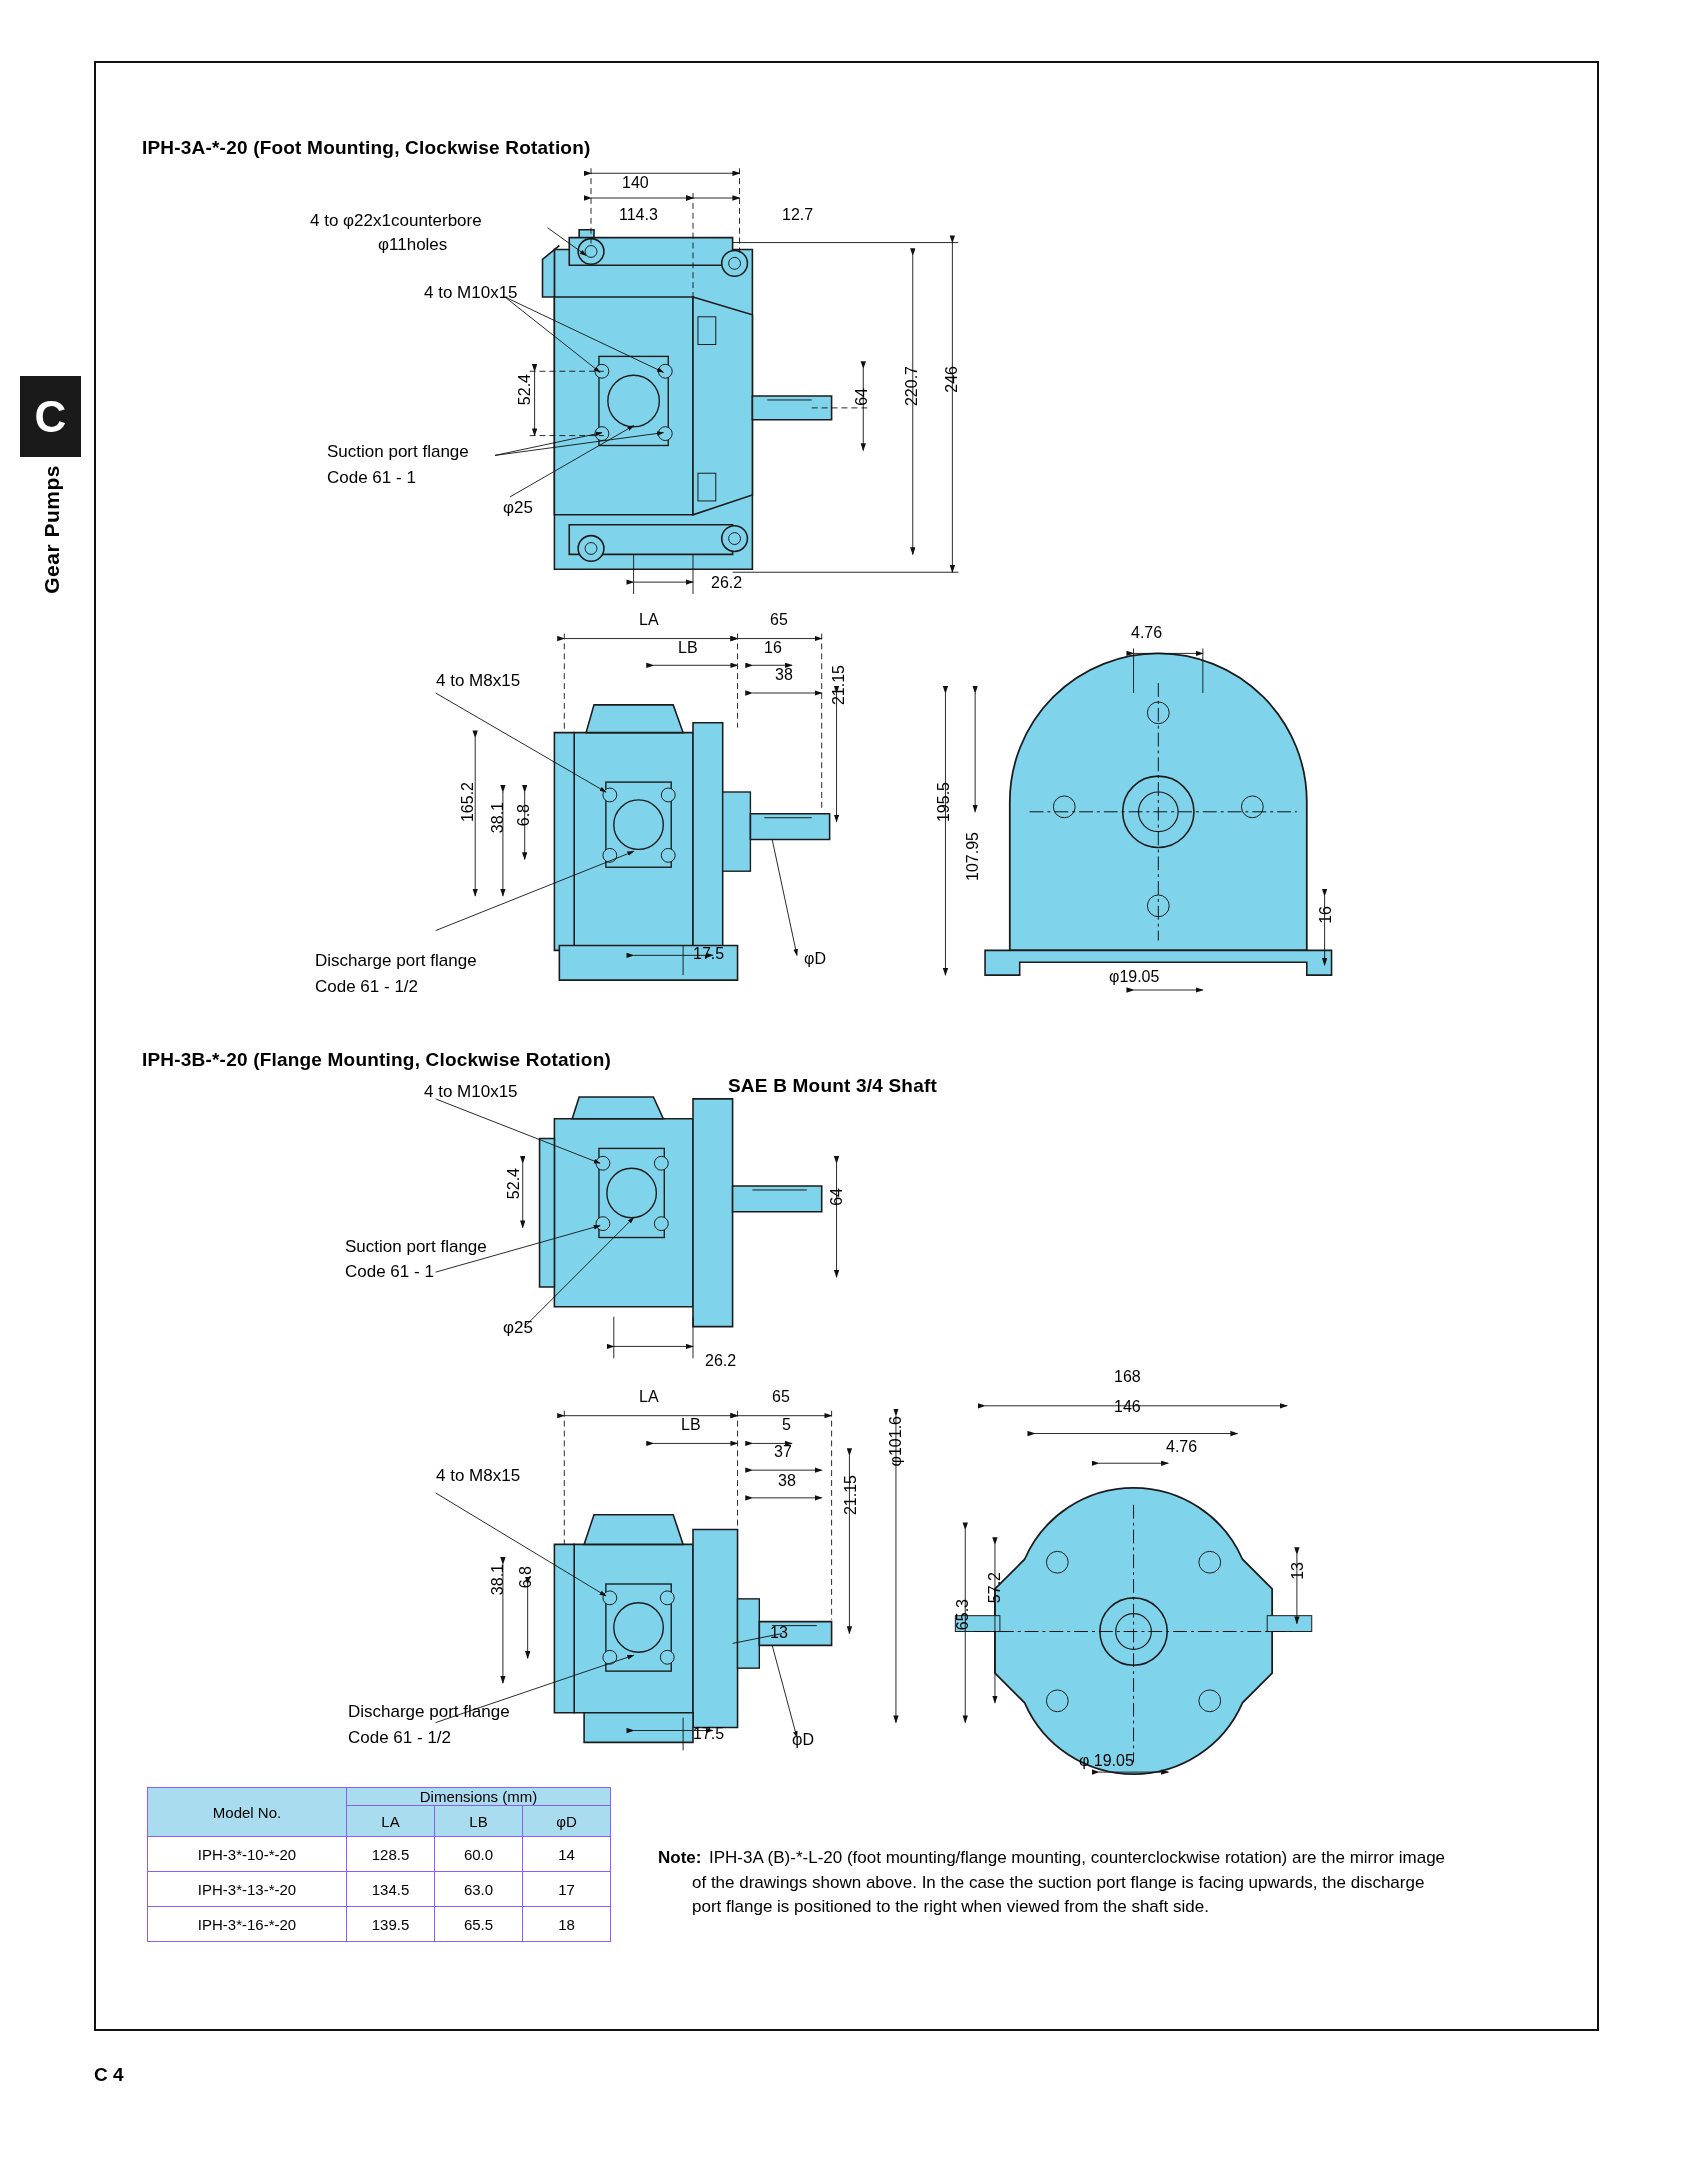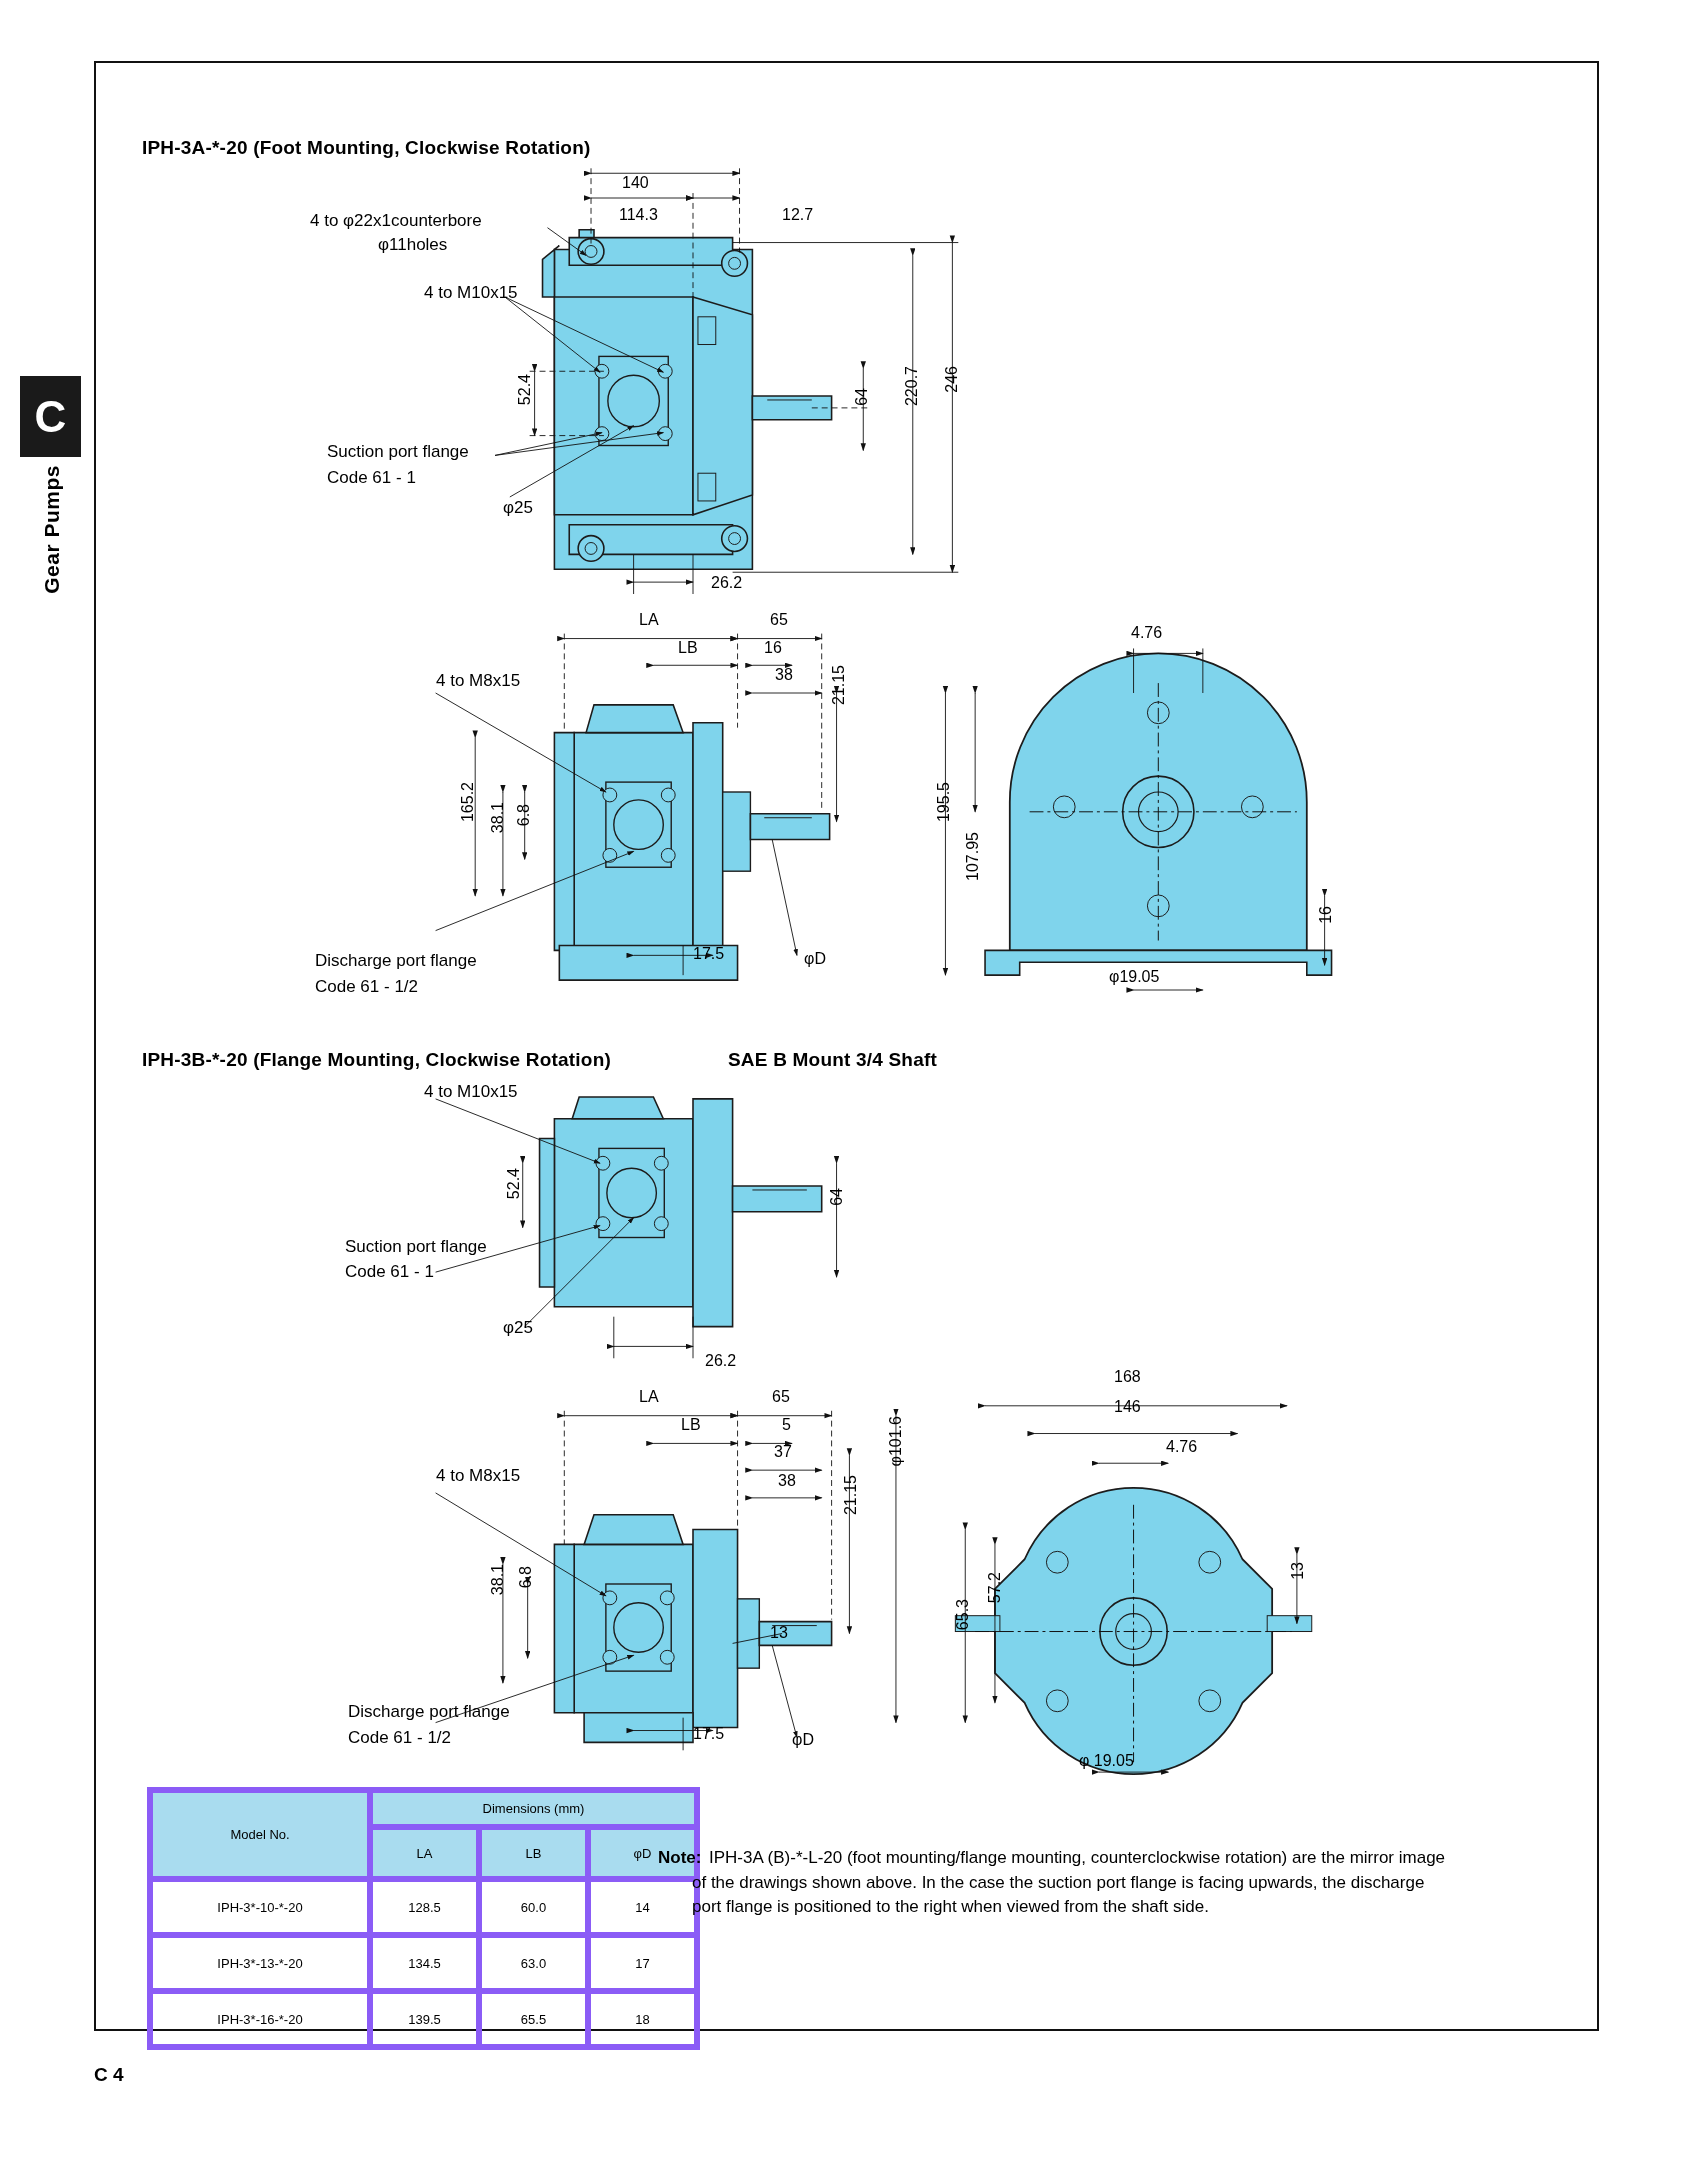--- a/index.html
+++ b/index.html
@@ -14,31 +14,31 @@
   .tab-label span{writing-mode:vertical-rl;transform:rotate(180deg);font-size:21px;font-weight:bold;letter-spacing:0.5px;}
 
   
   .frame{position:absolute;left:94px;top:61px;width:1505px;height:1970px;border:2px solid #111;box-sizing:border-box;}
 
   .footer{position:absolute;left:94px;top:2064px;font-size:19px;font-weight:bold;}
 
   .sec-title{position:absolute;font-size:19px;font-weight:bold;letter-spacing:0.2px;margin-top:14px;}
   #t1{left:142px;top:123px;}
   #t2{left:142px;top:1035px;}
-  #t2b{left:728px;top:1035px;}
+  #t2b{left:728px;top:1061px;}
 
   .dim{position:absolute;font-size:16px;color:#000;white-space:nowrap;}
   .dim.v{writing-mode:vertical-rl;transform:rotate(180deg);}
   .lbl{position:absolute;font-size:17px;color:#000;white-space:nowrap;line-height:1.25;}
 
   svg.overlay{position:absolute;left:0;top:0;width:1683px;height:2178px;pointer-events:none;}
 
   
   .tbl{position:absolute;left:147px;top:1787px;border-collapse:collapse;}
-  .tbl td,.tbl th{border:6px solid #8b5cf6;font-size:13px;text-align:center;padding:8px;font-weight:normal;}
+  .tbl td,.tbl th{border:1px solid #8b5cf6;font-size:15px;text-align:center;padding:0;font-weight:normal;}
   .tbl .hd{background:#a9dcef;font-weight:normal;}
   .tbl .mdl{width:198px;height:34px;}
   .tbl .c{width:87px;height:30px;}
 
   .note{position:absolute;left:658px;top:1846px;width:792px;font-size:17px;line-height:1.45;}
 </style>
 </head>
 <body>
 
 <div class="page">

